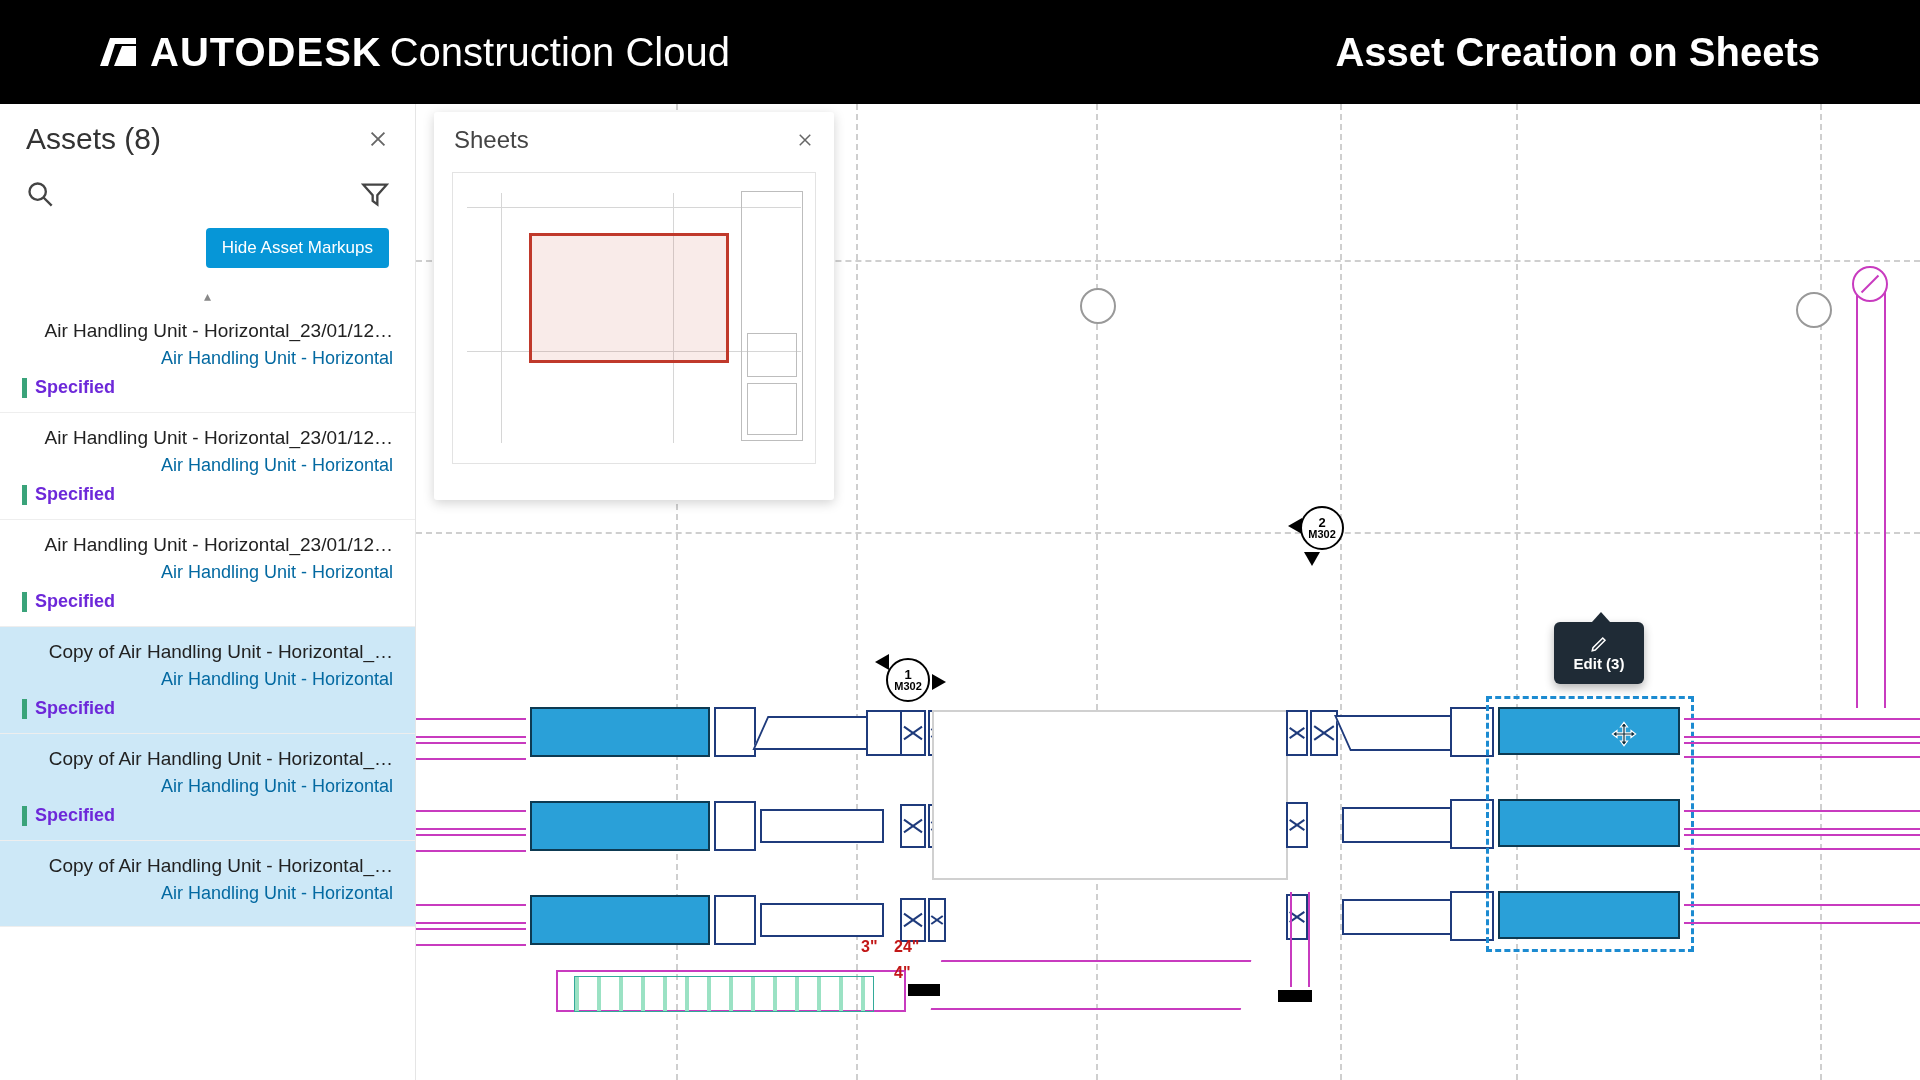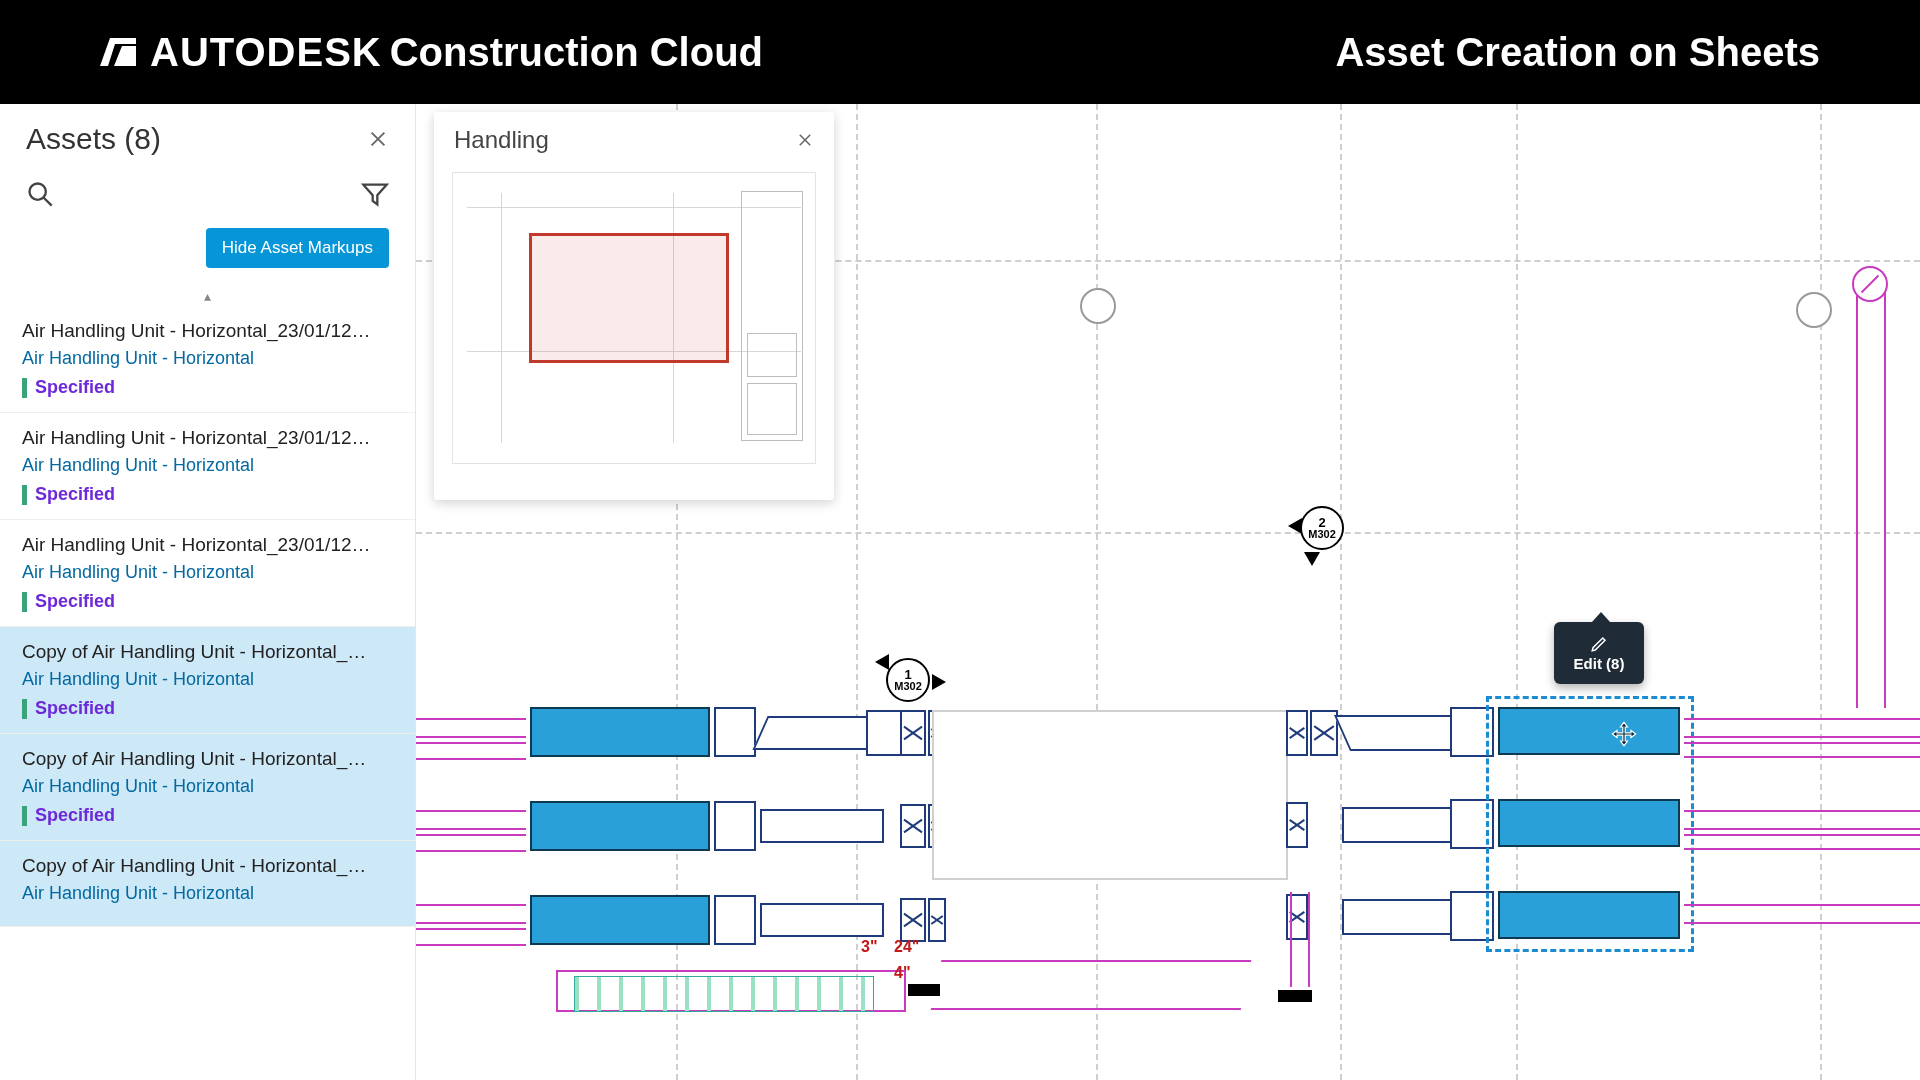--- a/index.html
+++ b/index.html
@@ -3,37 +3,37 @@
 <meta charset="utf-8">
 <style>
 * { box-sizing: border-box; margin: 0; padding: 0; }
 body { font-family: -apple-system, "Segoe UI", Arial, sans-serif; background: #fff; width: 1920px; height: 1080px; overflow: hidden; position: relative; }
 
 
 .banner { position: absolute; top: 0; left: 0; right: 0; height: 104px; background: #000; color: #fff; display: flex; align-items: center; justify-content: space-between; padding: 0 100px 0 100px; }
 .banner .brand { display: flex; align-items: center; gap: 14px; }
 .banner .logo { width: 36px; height: 28px; }
 .banner .brand-main { font-weight: 800; font-size: 40px; letter-spacing: 1px; }
-.banner .brand-sub { font-weight: 700; font-size: 40px; margin-left: 8px; }
+.banner .brand-sub { font-weight: 400; font-size: 40px; margin-left: 8px; }
 .banner .right-title { font-size: 40px; font-weight: 600; }
 
 
 .sidebar { position: absolute; top: 104px; left: 0; width: 416px; bottom: 0; background: #fff; border-right: 1px solid #e5e5e5; }
 .sidebar-header { display: flex; align-items: center; justify-content: space-between; padding: 18px 26px 14px 26px; }
 .sidebar-title { font-size: 30px; font-weight: 500; color: #333; }
 .close-x { width: 22px; height: 22px; color: #666; cursor: pointer; }
 .close-x svg { width: 100%; height: 100%; }
 
 .sidebar-tools { display: flex; align-items: center; justify-content: space-between; padding: 10px 26px 20px 26px; }
 .icon-btn { width: 28px; height: 28px; color: #444; cursor: pointer; }
 .icon-btn svg { width: 100%; height: 100%; }
 
 .hide-markups { background: #0696d7; color: #fff; border: none; border-radius: 4px; padding: 10px 16px; font-size: 17px; font-weight: 500; cursor: pointer; display: block; margin: 0 26px 18px auto; }
 
-.asset-list { overflow: hidden; }
+.asset-list { overflow: hidden; text-align: right; }
 .asset-item { padding: 14px 22px 14px 22px; border-bottom: 1px solid #eee; cursor: pointer; }
 .asset-item.selected { background: #cde8f7; }
 .asset-item .title { font-size: 19px; color: #222; font-weight: 500; white-space: nowrap; overflow: hidden; text-overflow: ellipsis; margin-bottom: 6px; }
 .asset-item .subtitle { font-size: 18px; color: #0369a1; margin-bottom: 8px; }
 .asset-item .status-wrap { display: flex; align-items: center; }
 .asset-item .status-bar { width: 5px; height: 20px; background: #3aa37a; margin-right: 8px; }
 .asset-item .status-text { font-size: 18px; font-weight: 700; color: #6d28d9; }
 
 .scroll-up { text-align: center; padding: 2px 0; color: #888; font-size: 14px; }
 
@@ -175,21 +175,21 @@
       </div>
       <div class="asset-item selected">
         <div class="title">Copy of Air Handling Unit - Horizontal_…</div>
         <div class="subtitle">Air Handling Unit - Horizontal</div>
       </div>
     </div>
 </div>
 
 <div class="minimap">
   <div class="minimap-head">
-    <div class="minimap-title">Handling</div>
+    <div class="minimap-title">Sheets</div>
     <div class="close-x" style="width:18px;height:18px">
       <svg viewBox="0 0 24 24" stroke="currentColor" stroke-width="2" fill="none">
           <path d="M5 5 L19 19 M19 5 L5 19"></path>
         </svg>
     </div>
   </div>
   <div class="minimap-body">
     <div class="mm-line" style="left:14px; right:14px; top:34px; height:1px;"></div>
     <div class="mm-line" style="left:14px; right:14px; top:178px; height:1px;"></div>
     <div class="mm-line" style="left:48px; top:20px; bottom:20px; width:1px;"></div>
@@ -294,21 +294,21 @@
 
   <div class="pipe" style="left:520px; top:856px; width:310px; height:50px; transform:skewX(-12deg); border-bottom-width:2px;"></div>
   <div class="small-black" style="left:862px; top:886px; width:34px; height:12px"></div>
   <div class="pipe-v" style="left:874px; top:788px; width:20px; height:95px;"></div>
 
   <div class="edit-popup">
     <div class="arrow"></div>
     <svg viewBox="0 0 24 24" fill="none" stroke="#fff" stroke-width="2">
         <path d="M3 21 L7 20 L20 7 L17 4 L4 17 Z"></path>
       </svg>
-    <div class="lbl">Edit (8)</div>
+    <div class="lbl">Edit (3)</div>
   </div>
 
   <div class="move-cursor" style="left:1194px; top:616px">
     <svg viewBox="0 0 24 24" fill="#0a2a3a" stroke="#fff" stroke-width="1">
       <path d="M12 2 L15 6 H13 V11 H18 V9 L22 12 L18 15 V13 H13 V18 H15 L12 22 L9 18 H11 V13 H6 V15 L2 12 L6 9 V11 H11 V6 H9 Z"></path>
     </svg>
   </div>
 </div>
 
 </body></html>

